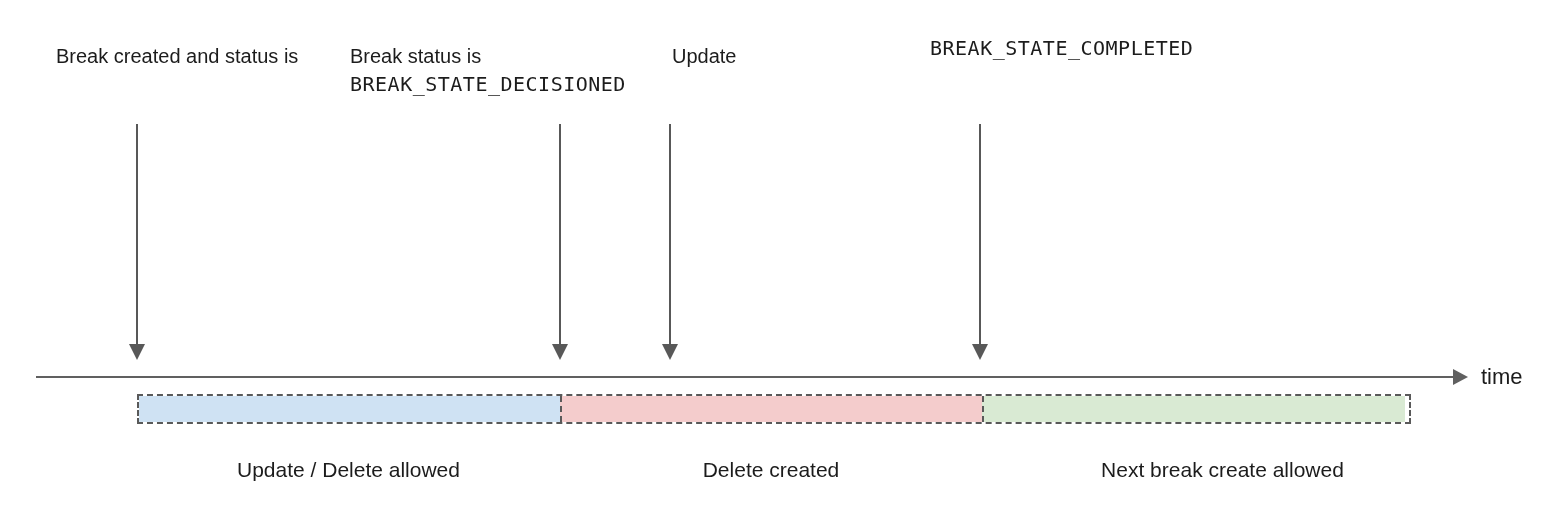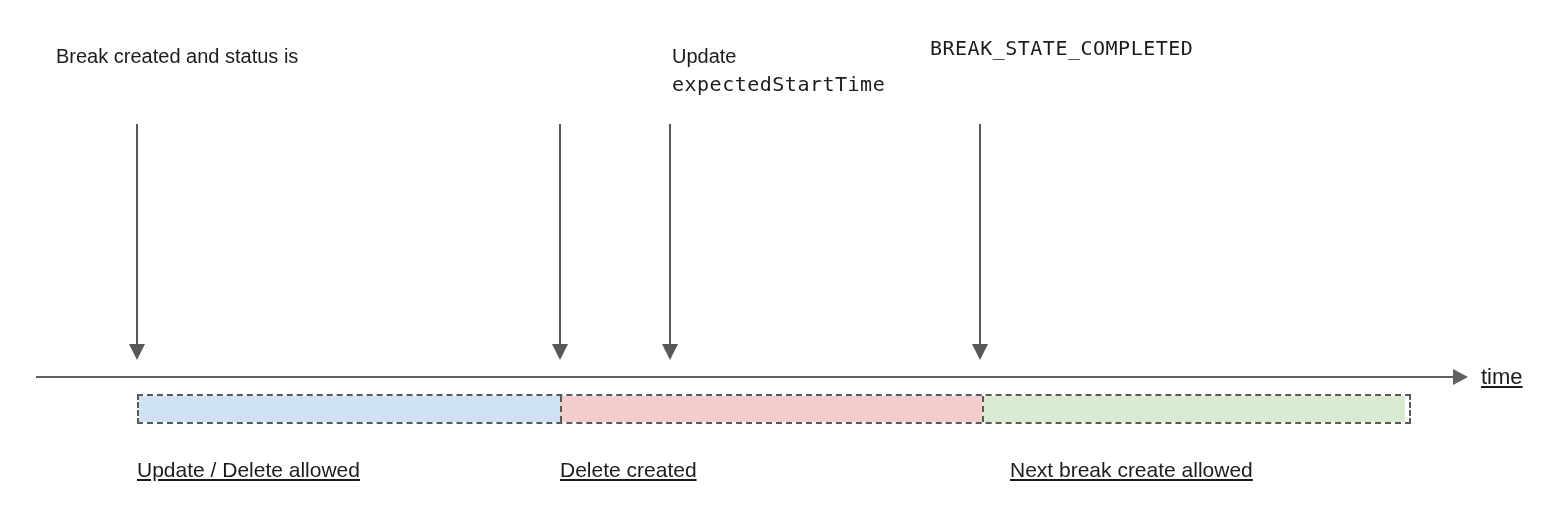--- a/index.html
+++ b/index.html
@@ -30,51 +30,54 @@
     border-top:16px solid #585858;
   }
   .da-1{left:129px;} .da-2{left:552px;} .da-3{left:662px;} .da-4{left:972px;}
 
   .timeline-line{position:absolute;left:36px;top:376px;width:1419px;height:2px;background:#606060;}
   .timeline-head{
     position:absolute;left:1453px;top:369px;width:0;height:0;
     border-top:8px solid transparent;border-bottom:8px solid transparent;
     border-left:15px solid #606060;
   }
-  .time-label{position:absolute;left:1481px;top:364px;font-size:22px;text-decoration:underline;}
+  .time-label{position:absolute;left:1481px;top:364px;font-size:22px;}
 
   .segments{
     position:absolute;left:137px;top:394px;width:1270px;height:26px;
     border:2px dashed #595959;
   }
   .seg-fill{position:absolute;top:0;height:26px;}
   .seg-blue{left:0;width:421px;background:#cfe2f3;}
   .seg-red{left:421px;width:422px;background:#f4cccc;}
   .seg-green{left:843px;width:423px;background:#d9ead3;}
   .seg-divider{position:absolute;top:0;height:26px;width:0;border-left:2px dashed #595959;}
   .div-1{left:421px;} .div-2{left:843px;}
 
-  .segment-label{position:absolute;top:458px;font-size:21px;white-space:nowrap;text-decoration:underline;}
+  .segment-label{position:absolute;top:458px;font-size:21px;text-align:center;white-space:nowrap;}
   .sl-1{left:137px;width:423px;}
   .sl-2{left:560px;width:422px;}
   .sl-3{left:1010px;width:425px;}
 </style>
 </head>
 <body>
 
 <div class="canvas">
 
   <div class="annotation ann-1">
     <div>Break created and status is</div>
   </div>
 
+  <div class="annotation ann-2">
+    <div>Break status is</div>
+    <div class="mono">BREAK_STATE_DECISIONED</div>
+  </div>
 
   <div class="annotation ann-3">
     <div>Update</div>
-    <div class="mono">expectedStartTime</div>
   </div>
 
   <div class="annotation ann-4">
     <div class="mono">BREAK_STATE_COMPLETED</div>
   </div>
 
   <div class="down-arrow da-1">
     <div class="shaft"></div>
     <div class="head"></div>
   </div>

